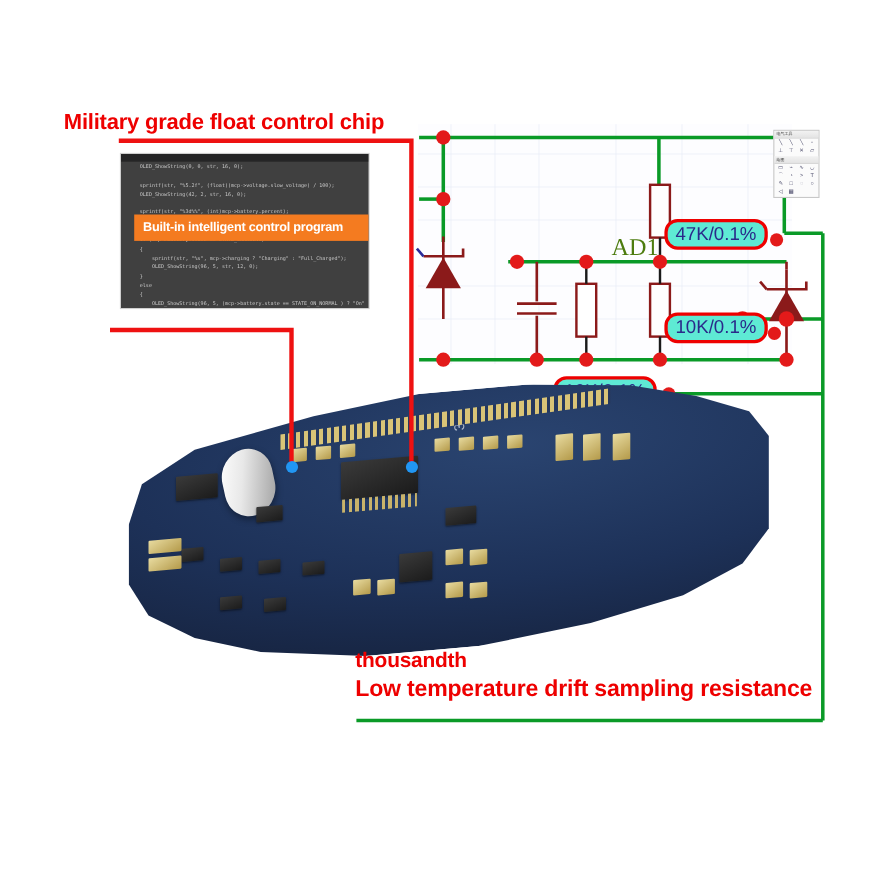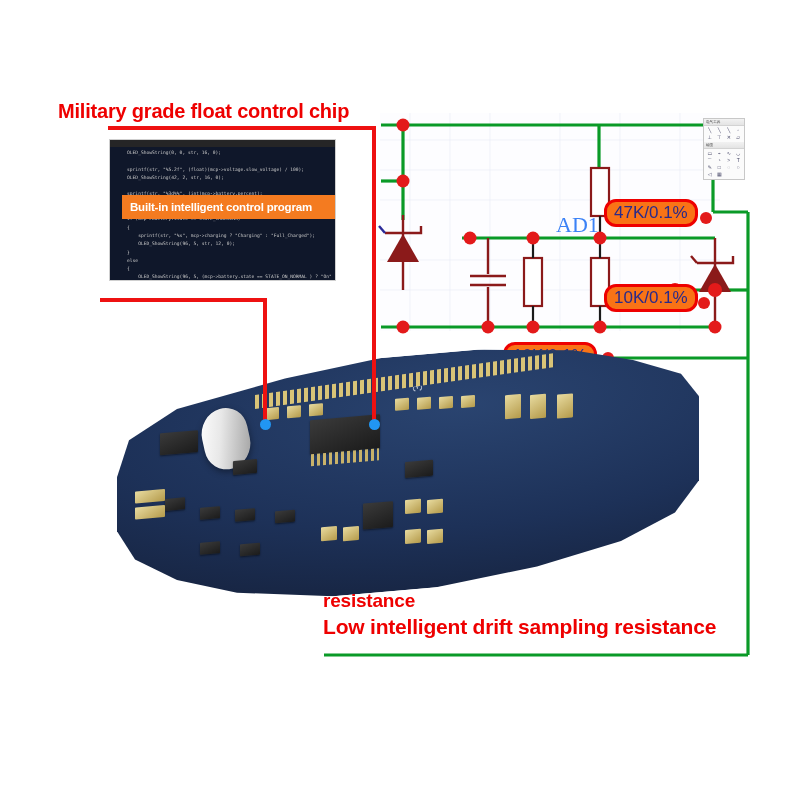--- a/index.html
+++ b/index.html
@@ -38,21 +38,21 @@
     background: #2196f3;
   }
 
   
   #code-panel {
     position: absolute;
     left: 110px;
     top: 140px;
     width: 225px;
     height: 140px;
-    background: #0f172a;
+    background: #404040;
     overflow: hidden;
     box-shadow: 0 0 0 1px #cfcfcf;
   }
   #code-panel .topstrip {
     height: 7px;
     background: #252526;
   }
   #code-panel pre {
     margin: 0;
     padding: 2px 4px 0 6px;
@@ -149,21 +149,21 @@
     font-size: 13px;
     color: #cfd6e2;
     transform: rotate(-95deg);
     opacity: .8;
   }
   
   .valbox {
     position: absolute;
     border: 3px solid #ee0000;
     border-radius: 12px;
-    background: #f97316;
+    background: #5eead4;
     color: #2a2a8a;
     font-family: "Liberation Sans", sans-serif;
     font-size: 17px;
     padding: 1px 7px 2px 7px;
     white-space: nowrap;
     line-height: 19px;
   }
   #val-47k { left: 604px; top: 199px; }
   #val-10k-b { left: 604px; top: 284px; }
   #val-10k-c { left: 503px; top: 342px; }
@@ -171,21 +171,21 @@
     position: absolute;
     width: 12px; height: 12px;
     border-radius: 50%;
     background: #e31a1a;
   }
   #ad1-label {
     position: absolute;
     left: 556px; top: 212px;
     font-family: "Liberation Serif", serif;
     font-size: 22px;
-    color: #3b82f6;
+    color: #4d7c0f;
   }
 
   
   #cad-toolbar {
     position: absolute;
     left: 703px;
     top: 118px;
     width: 40px;
     background: #fbfbfb;
     border: 1px solid #c8c8c8;
@@ -430,16 +430,16 @@
   <svg width="800" height="800" style="position:absolute;left:0;top:0;pointer-events:none;">
 
     <polyline points="108,128 374,128 374,425" fill="none" stroke="#ee1111" stroke-width="4"></polyline>
 
     <polyline points="100,300 265,300 265,425" fill="none" stroke="#ee1111" stroke-width="4"></polyline>
   </svg>
   <div class="rdot" style="left:369px;top:419px;"></div>
   <div class="rdot" style="left:260px;top:419px;"></div>
 
   <div class="redlabel" id="lbl-main-chip">Military grade float control chip</div>
-  <div class="redlabel" id="lbl-thousandth">resistance</div>
-  <div class="redlabel" id="lbl-lowtemp">Low intelligent drift sampling resistance</div>
+  <div class="redlabel" id="lbl-thousandth">thousandth</div>
+  <div class="redlabel" id="lbl-lowtemp">Low temperature drift sampling resistance</div>
 
 </div>
 
 </body></html>

